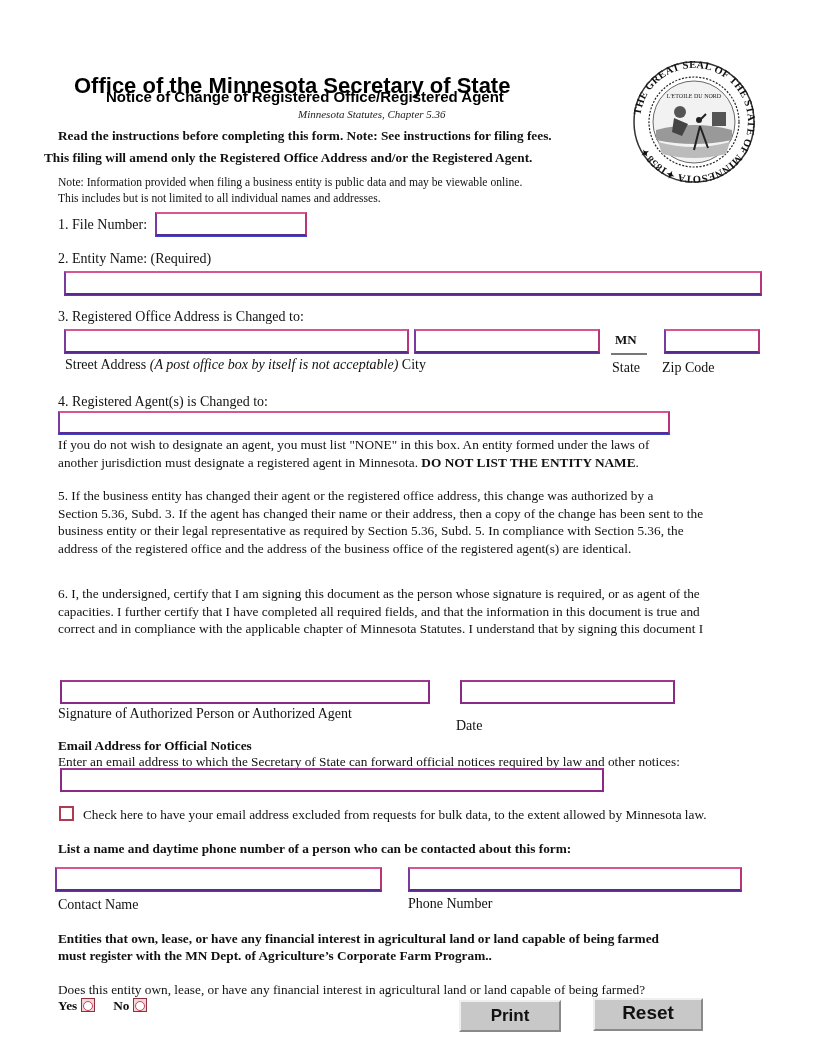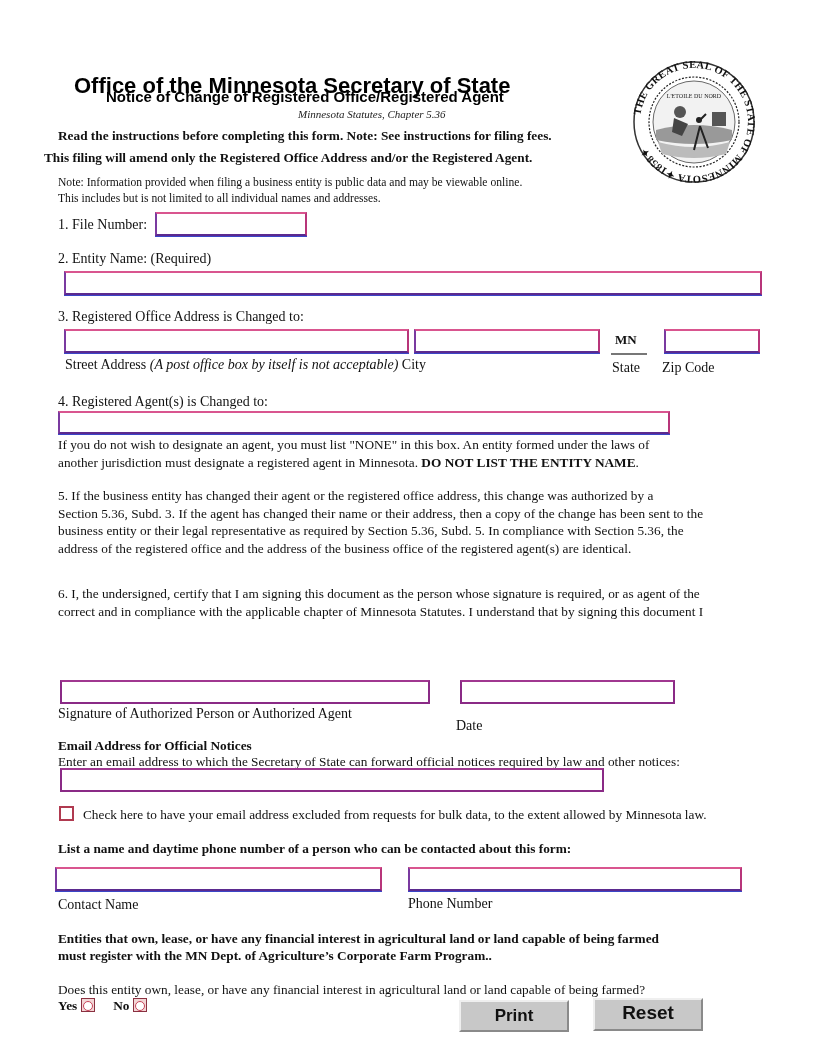--- a/index.html
+++ b/index.html
@@ -105,20 +105,21 @@
 
 <div class="abs t13" style="left:58px; top:487px; width:730px;">
   <div class="nowrap">5. If the business entity has changed their agent or the registered office address, this change was authorized by a</div>
   <div class="nowrap">Section 5.36, Subd. 3.  If the agent has changed their name or their address, then a copy of the change has been sent to the</div>
   <div class="nowrap">business entity or their legal representative as required by Section 5.36, Subd. 5.  In compliance with Section 5.36, the</div>
   <div class="nowrap">address of the registered office and the address of the business office of the registered agent(s) are identical.</div>
 </div>
 
 <div class="abs t13" style="left:58px; top:585px; width:730px;">
   <div class="nowrap">6. I, the undersigned, certify that I am signing this document as the person whose signature is required, or as agent of the</div>
+  <div class="nowrap">capacities.  I further certify that I have completed all required fields, and that the information in this document is true and</div>
   <div class="nowrap">correct and in compliance with the applicable chapter of Minnesota Statutes.  I understand that by signing this document I</div>
 </div>
 
 <div class="field sig" style="left:60px; top:680px; width:370px; height:24px;">
   <input type="text" value="" style="">
 </div>
 <div class="field sig" style="left:460px; top:680px; width:215px; height:24px;">
   <input type="text" value="" style="">
 </div>
 <div class="abs t14 nowrap" style="left:58px; top:706px;">Signature of Authorized Person or Authorized Agent</div>
@@ -146,14 +147,14 @@
 <div class="abs t13 bold nowrap" style="left:58px; top:947px;">must register with the MN Dept. of Agriculture’s Corporate Farm Program..</div>
 <div class="abs t13 nowrap" style="left:58px; top:981px;">Does this entity own, lease, or have any financial interest in agricultural land or land capable of being farmed?</div>
 <div class="abs t13 nowrap" style="left:58px; top:997px;font-weight:bold;">
   <span>Yes</span>
   <span class="radio"></span>
   <span style="display:inline-block; width:12px;"></span>
   <span>No</span>
   <span class="radio"></span>
 </div>
 
-<div class="btn" style="left:459px; top:1000px; width:110px; height:32px;">Print</div>
+<div class="btn" style="left:459px; top:1000px; width:102px; height:32px;">Print</div>
 <div class="btn" style="left:593px; top:998px; width:110px; height:33px; font-size:19px; align-items:flex-start; padding-top:2px;">Reset</div>
 
 </body></html>

